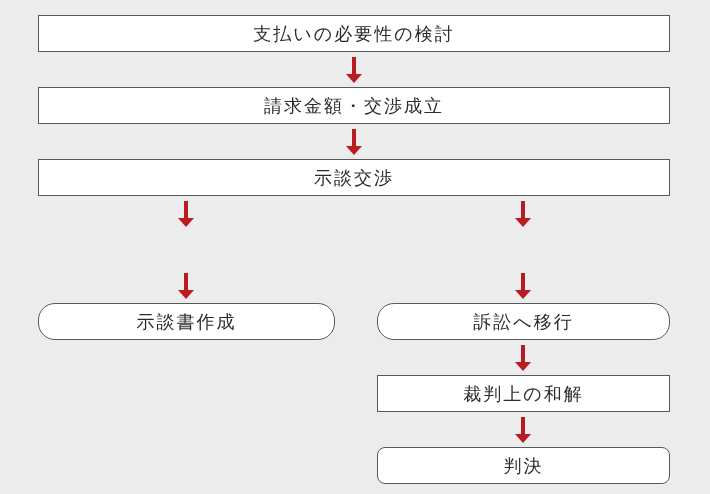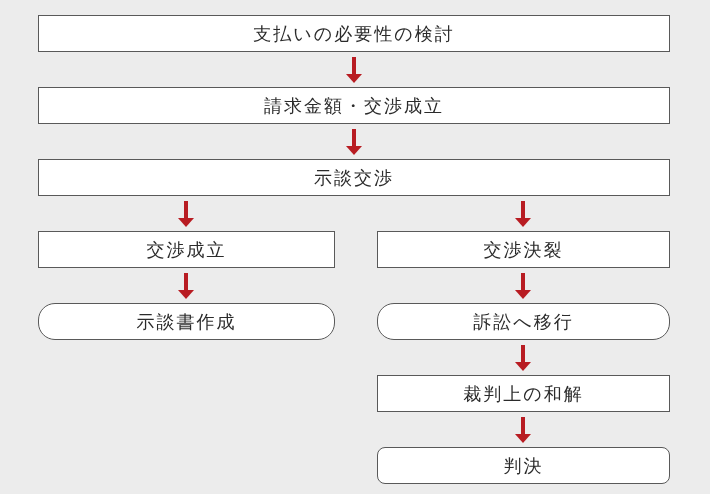--- a/index.html
+++ b/index.html
@@ -99,26 +99,20 @@
   </div>
   <div class="arrow ax-left ay-g3">
     <div class="stem"></div>
     <div class="head"></div>
   </div>
   <div class="arrow ax-right ay-g3">
     <div class="stem"></div>
     <div class="head"></div>
   </div>
 
-  <div class="node lcol r4">
-    <span>交渉成立</span>
-  </div>
-  <div class="node rcol r4">
-    <span>交渉決裂</span>
-  </div>
   <div class="arrow ax-left ay-g4">
     <div class="stem"></div>
     <div class="head"></div>
   </div>
   <div class="arrow ax-right ay-g4">
     <div class="stem"></div>
     <div class="head"></div>
   </div>
 
   <div class="node lcol r5">

